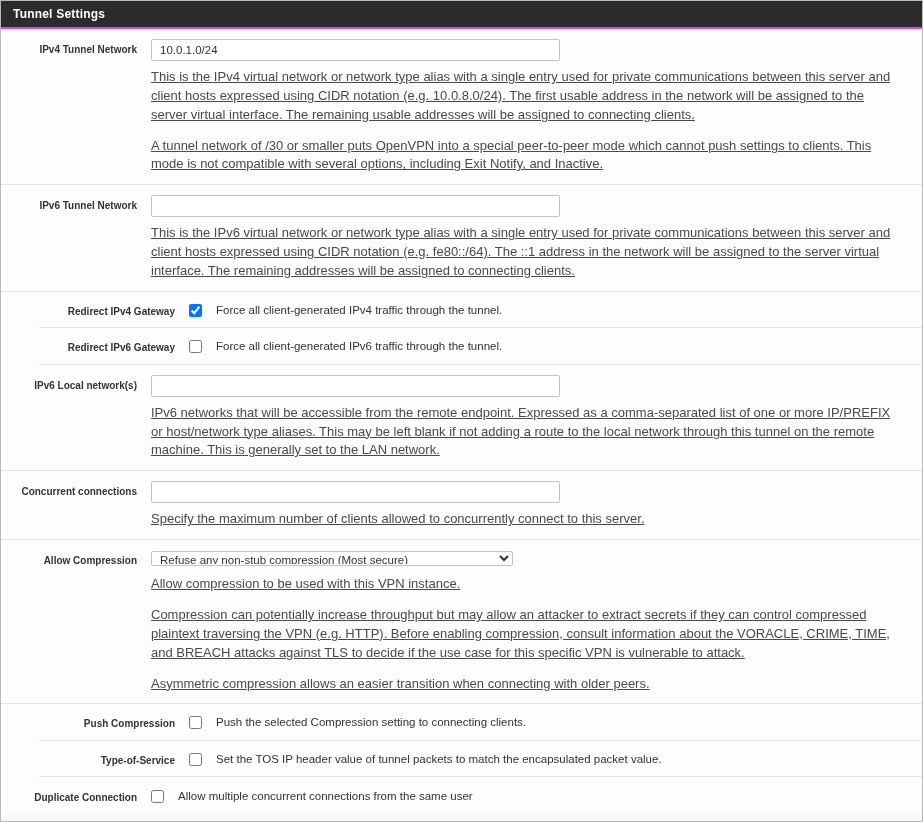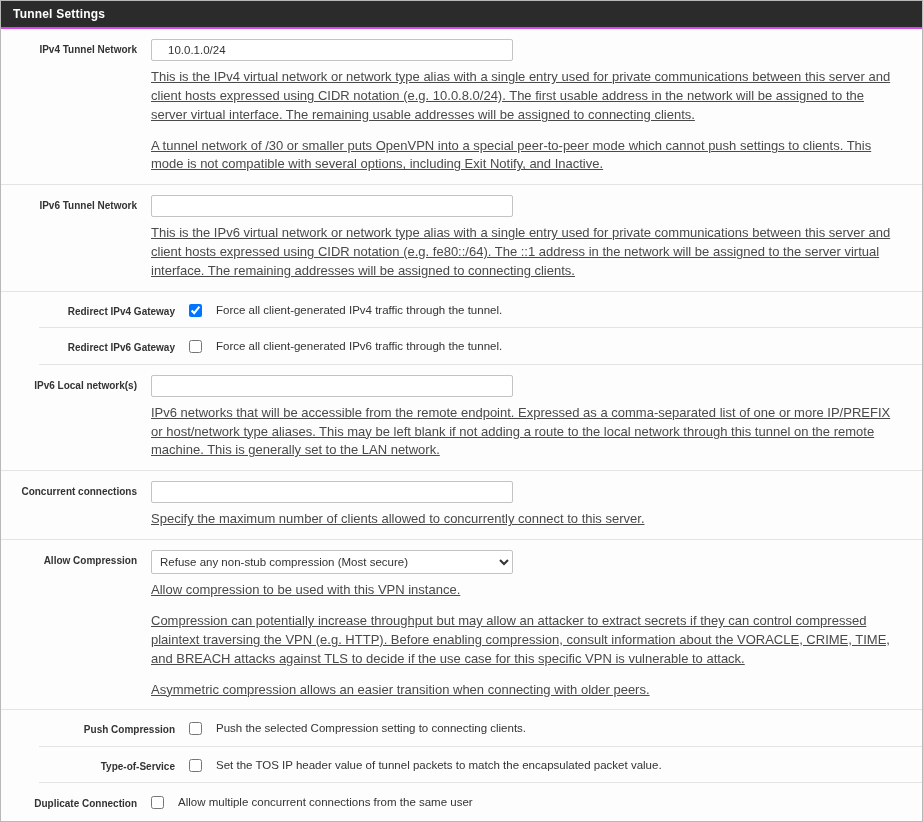--- a/index.html
+++ b/index.html
@@ -47,34 +47,34 @@
     color: #333333;
     line-height: 1.35;
     padding-top: 4px;
   }
   .field {
     flex: 1;
     padding-right: 14px;
     box-sizing: border-box;
   }
   input[type="text"] {
-    width: 362px;
+    width: 409px;
     height: 22px;
     box-sizing: border-box;
     border: 1px solid #c3c3c3;
     border-radius: 2px;
-    padding: 2px 16px;
+    padding: 2px 8px;
     font-size: 11.5px;
     font-family: "Liberation Sans", sans-serif;
     color: #333333;
     background: #ffffff;
   }
   select {
     width: 362px;
-    height: 24px;
+    height: 15px;
     box-sizing: border-box;
     border: 1px solid #c3c3c3;
     border-radius: 2px;
     padding: 1px 4px;
     font-size: 11.5px;
     font-family: "Liberation Sans", sans-serif;
     color: #333333;
     background: #ffffff;
   }
   .help {

